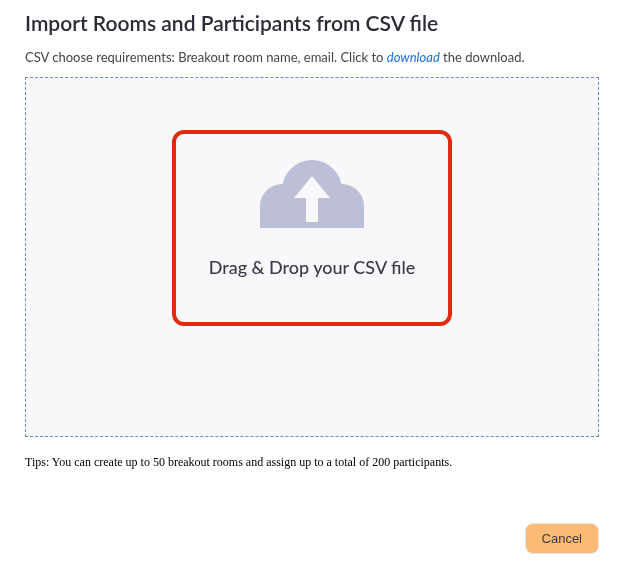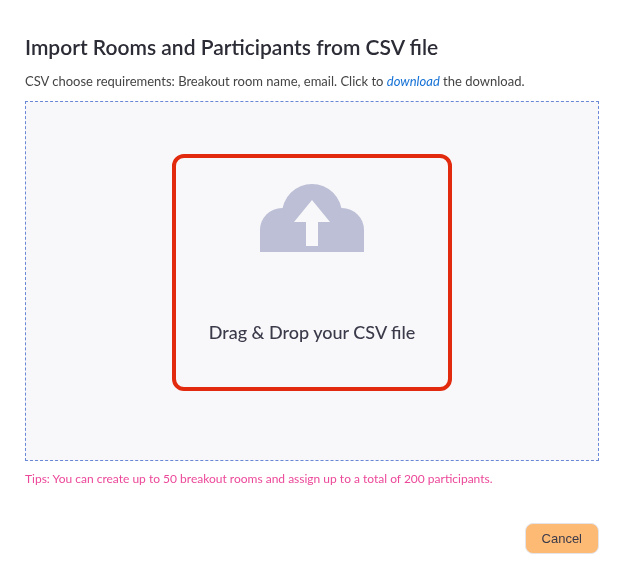--- a/index.html
+++ b/index.html
@@ -5,21 +5,21 @@
     * { box-sizing: border-box; margin: 0; padding: 0; }
     body {
       font-family: -apple-system, BlinkMacSystemFont, "Segoe UI", "Lato", Arial, sans-serif;
       background: #fff;
       width: 624px;
       height: 572px;
       color: #232333;
       font-size: 14px;
     }
     .container {
-      padding: 34px 25px 12px 25px;
+      padding: 10px 25px 12px 25px;
     }
     .title {
       font-size: 21px;
       font-weight: 600;
       color: #2c2c36;
       margin-bottom: 14px;
     }
     .subtitle {
       font-size: 13px;
       color: #444;
@@ -57,30 +57,30 @@
       margin-bottom: 20px;
       display: flex;
       align-items: center;
       justify-content: center;
     }
     .drop-title {
       font-size: 18px;
       color: #3a3a4a;
       font-weight: 500;
       margin-bottom: 16px;
-      margin-top: 41px;
     }
     .drop-sub {
       font-size: 14px;
       color: #6b6b78;
     }
     .tips {
       font-size: 12px;
-      color: #ec4899;
-      margin-top: 10px;
+      color: #000000;
+      margin-top: 18px;
+      font-family: Liberation Serif, serif;
     }
     .footer {
       position: absolute;
       right: 25px;
       bottom: 18px;
     }
     .cancel-btn {
       background: #fdba74;
       border: 1px solid #e4e4e9;
       border-radius: 8px;

